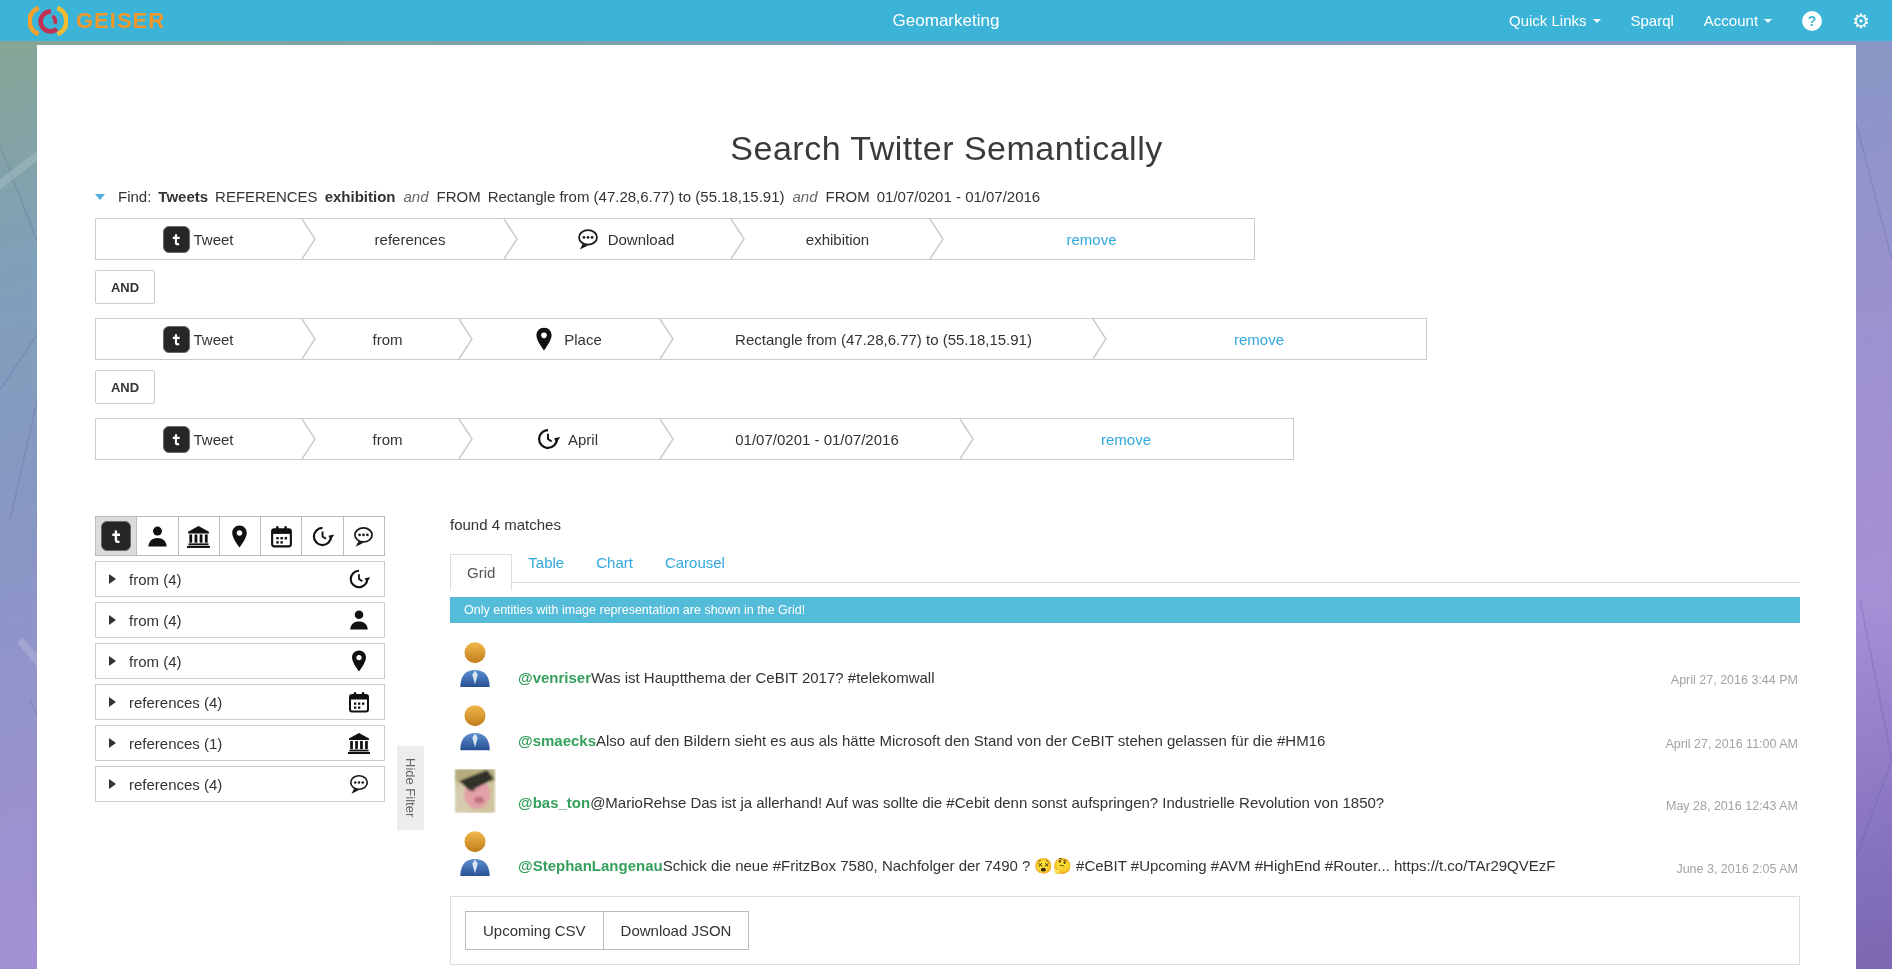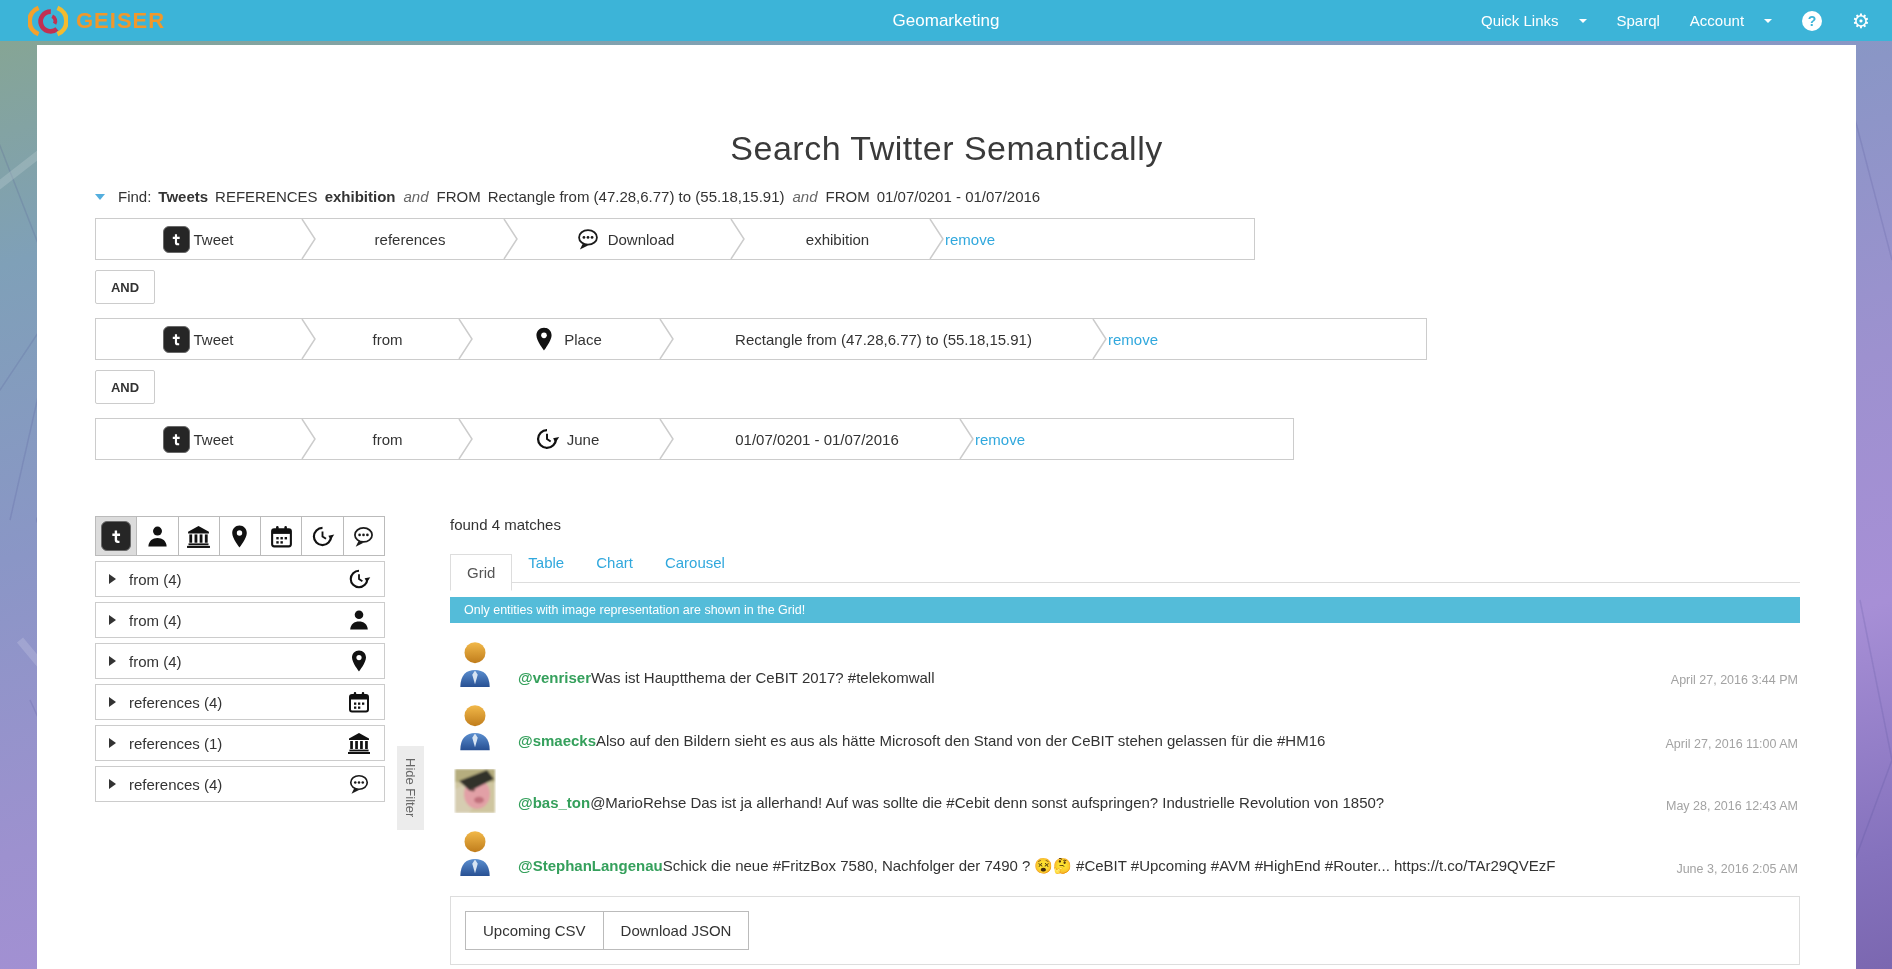--- a/index.html
+++ b/index.html
@@ -13,41 +13,41 @@
 
   
   .navbar {
     position:relative; z-index:3; height:41px; background:#3cb4d8;
     display:flex; align-items:center; color:#fff;
   }
   .brand { display:flex; align-items:center; gap:8px; padding-left:28px; }
   .brand-text { font-size:22px; font-weight:bold; color:#f0982b; letter-spacing:1px;text-align:right; }
   .nav-center { position:absolute; left:0; right:0; text-align:center; font-size:17px; font-weight:normal; pointer-events:none; }
   .nav-right { margin-left:auto; display:flex; align-items:center; gap:30px; padding-right:22px; font-size:15px; }
-  .nav-link { display:flex; align-items:center; gap:20px; cursor:pointer; white-space:nowrap; }
+  .nav-link { display:flex; align-items:center; gap:6px; cursor:pointer; white-space:nowrap; }
   .caret-down { width:0; height:0; border-left:4px solid transparent; border-right:4px solid transparent; border-top:4px solid #fff; display:inline-block; }
   .help-circle { width:20px; height:20px; border-radius:50%; background:#fff; color:#3cb4d8; font-weight:bold; font-size:14px; display:flex; align-items:center; justify-content:center; }
   .gear { font-size:20px; line-height:1; }
 
   
   .card { position:relative; z-index:2; margin:4px 36px 0 37px; background:#fff; height:928px; overflow:hidden; }
   .page-title { text-align:center; padding-top:84px; font-size:34px; font-weight:300; color:#3a3a3a; letter-spacing:.5px; }
 
   .find-line { margin:20px 0 0 58px; font-size:15px; color:#333; display:flex; align-items:center; gap:7px; }
   .find-caret { width:0; height:0; border-left:5px solid transparent; border-right:5px solid transparent; border-top:6px solid #53aede; margin-right:6px; }
   .find-line b { font-weight:bold; }
   .find-line .conj { font-style:italic; color:#666; padding:0 1px; }
 
   
   .qrow { margin:14px 0 0 58px; height:42px; border:1px solid #ccc; display:flex; align-items:stretch; background:#fff; }
   .qrow.r1 { width:1160px; margin-top:13px; }
   .qrow.r2 { width:1332px; }
   .qrow.r3 { width:1199px; }
   .qseg { display:flex; align-items:center; justify-content:center; font-size:15px; color:#333; gap:2px; }
-  .qseg-last { justify-content:flex-start; padding-right:16px; flex:1; }
+  .qseg-last { justify-content:center; padding-right:16px; flex:1; }
   .chev { width:16px; height:100%; flex:0 0 16px; }
   .remove-link { color:#31a8dd; cursor:pointer; text-decoration:none; font-size:15px; }
   .and-btn { margin:10px 0 0 58px; width:60px; height:34px; border:1px solid #ccc; border-radius:2px; background:#fff; font-size:13px; font-weight:bold; color:#333; display:flex; align-items:center; justify-content:center; }
 
   .tw-badge { width:27px; height:27px; border-radius:6px; background:#262626; border:1px solid #6a6a6a; display:flex; align-items:center; justify-content:center; margin-right:1px; }
   .tw-badge svg { width:17px; height:17px; }
   .seg-icon { width:26px; height:26px; margin-right:5px; }
 
   
   .section { display:flex; margin:56px 0 0 58px; position:relative; align-items:flex-start; }
@@ -273,21 +273,21 @@
     </div>
     <svg class="chev" viewBox="0 0 16 42" preserveAspectRatio="none">
         <path d="M1 0l13 21L1 42" fill="none" stroke="#ccc" stroke-width="1.5"></path>
       </svg>
     <div class="qseg" style="width:185px">
       <svg class="seg-icon" viewBox="0 0 32 32">
         <path d="M16 5a11 11 0 1 0 11 11" fill="none" stroke="#111" stroke-width="2.8"></path>
         <path d="M31 13.5l-7.5 1.5 3 5.5z" fill="#111"></path>
         <path d="M16 9.5V16l4.5 3" fill="none" stroke="#111" stroke-width="2.4"></path>
       </svg>
-      <span>June</span>
+      <span>April</span>
     </div>
     <svg class="chev" viewBox="0 0 16 42" preserveAspectRatio="none">
         <path d="M1 0l13 21L1 42" fill="none" stroke="#ccc" stroke-width="1.5"></path>
       </svg>
     <div class="qseg" style="width:284px">
       <span>01/07/0201 - 01/07/2016</span>
     </div>
     <svg class="chev" viewBox="0 0 16 42" preserveAspectRatio="none">
         <path d="M1 0l13 21L1 42" fill="none" stroke="#ccc" stroke-width="1.5"></path>
       </svg>

